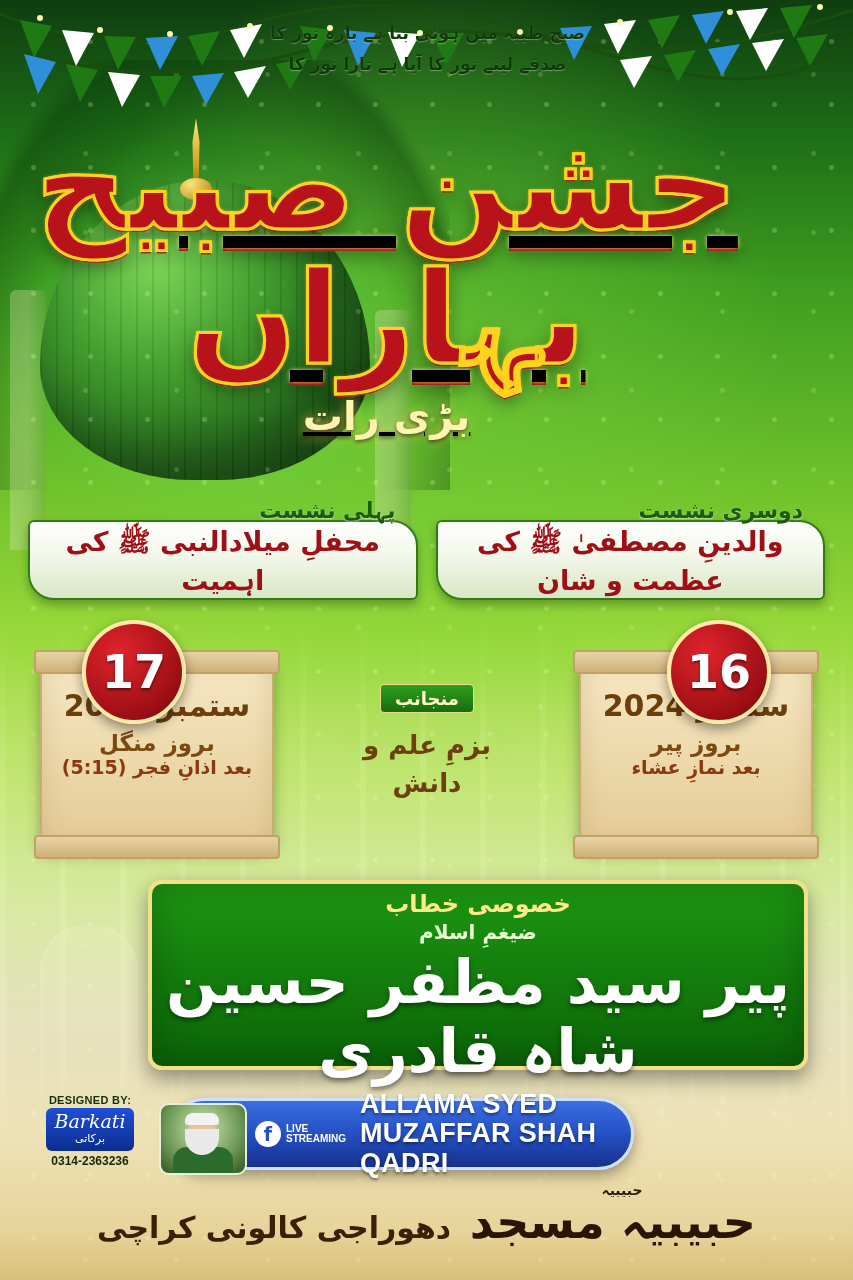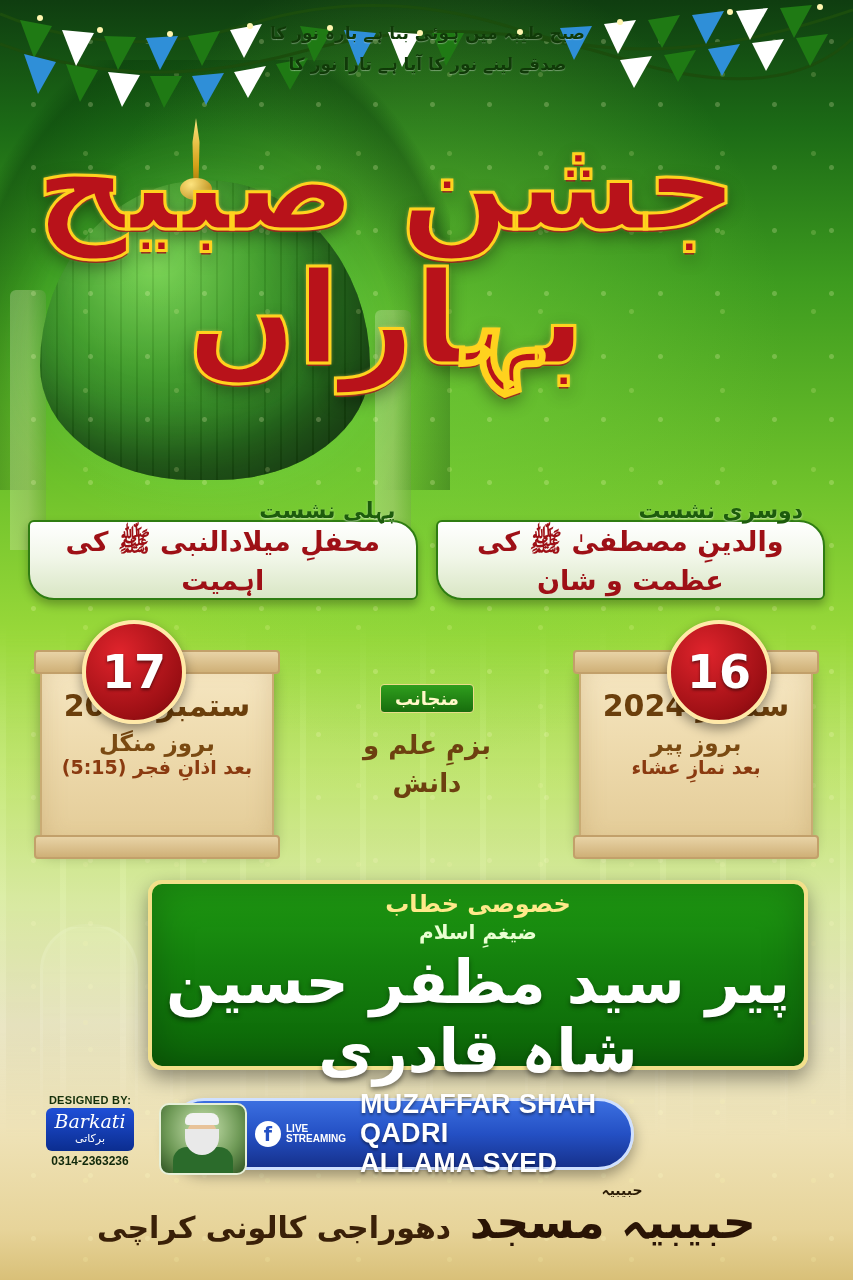--- a/index.html
+++ b/index.html
@@ -138,20 +138,21 @@
   }
 
   
   .title-wrap {
     position: absolute;
     top: 118px;
     left: 0;
     width: 773px;
     text-align: center;
     direction: rtl;
+    text-decoration: underline;
   }
   .title-main {
     font-family: "DejaVu Sans", sans-serif;
     font-size: 128px;
     font-weight: bold;
     line-height: 1.05;
     color: #b8121a;
     letter-spacing: -2px;
     -webkit-text-stroke: 3px #ffd21e;
     text-shadow:
@@ -609,20 +610,21 @@
     </g>
   </svg>
 
   <div class="couplet">
     <div>صبح طیبہ میں ہوئی بتا ہے بارہ نور کا</div>
     <div>صدقے لینے نور کا آیا ہے تارا نور کا</div>
   </div>
 
   <div class="title-wrap">
     <div class="title-main">جشن صبیح بہاراں</div>
+    <div class="title-sub">بڑی رات</div>
   </div>
 
   <div class="sessions">
     <div class="session">
       <div class="session-title">دوسری نشست</div>
       <div class="session-text">والدینِ مصطفیٰ ﷺ کی عظمت و شان</div>
     </div>
     <div class="session">
       <div class="session-title">پہلی نشست</div>
       <div class="session-text">محفلِ میلادالنبی ﷺ کی اہمیت</div>
@@ -680,22 +682,22 @@
       <div class="cap"></div>
     </div>
     <div class="fb-badge">
       <div class="fb-circle">f</div>
       <div class="fb-text">
         <div>LIVE</div>
         <div>STREAMING</div>
       </div>
     </div>
     <div class="live-name">
+      <div>ALLAMA SYED</div>
       <div>MUZAFFAR SHAH QADRI</div>
-      <div>ALLAMA SYED</div>
     </div>
   </div>
 
   <div class="venue">
     <div class="venue-logo">حبیبیہ</div>
     <span class="venue-main">حبیبیہ مسجد</span>
     <span class="venue-sub">دھوراجی کالونی کراچی</span>
   </div>
 
 </div>

